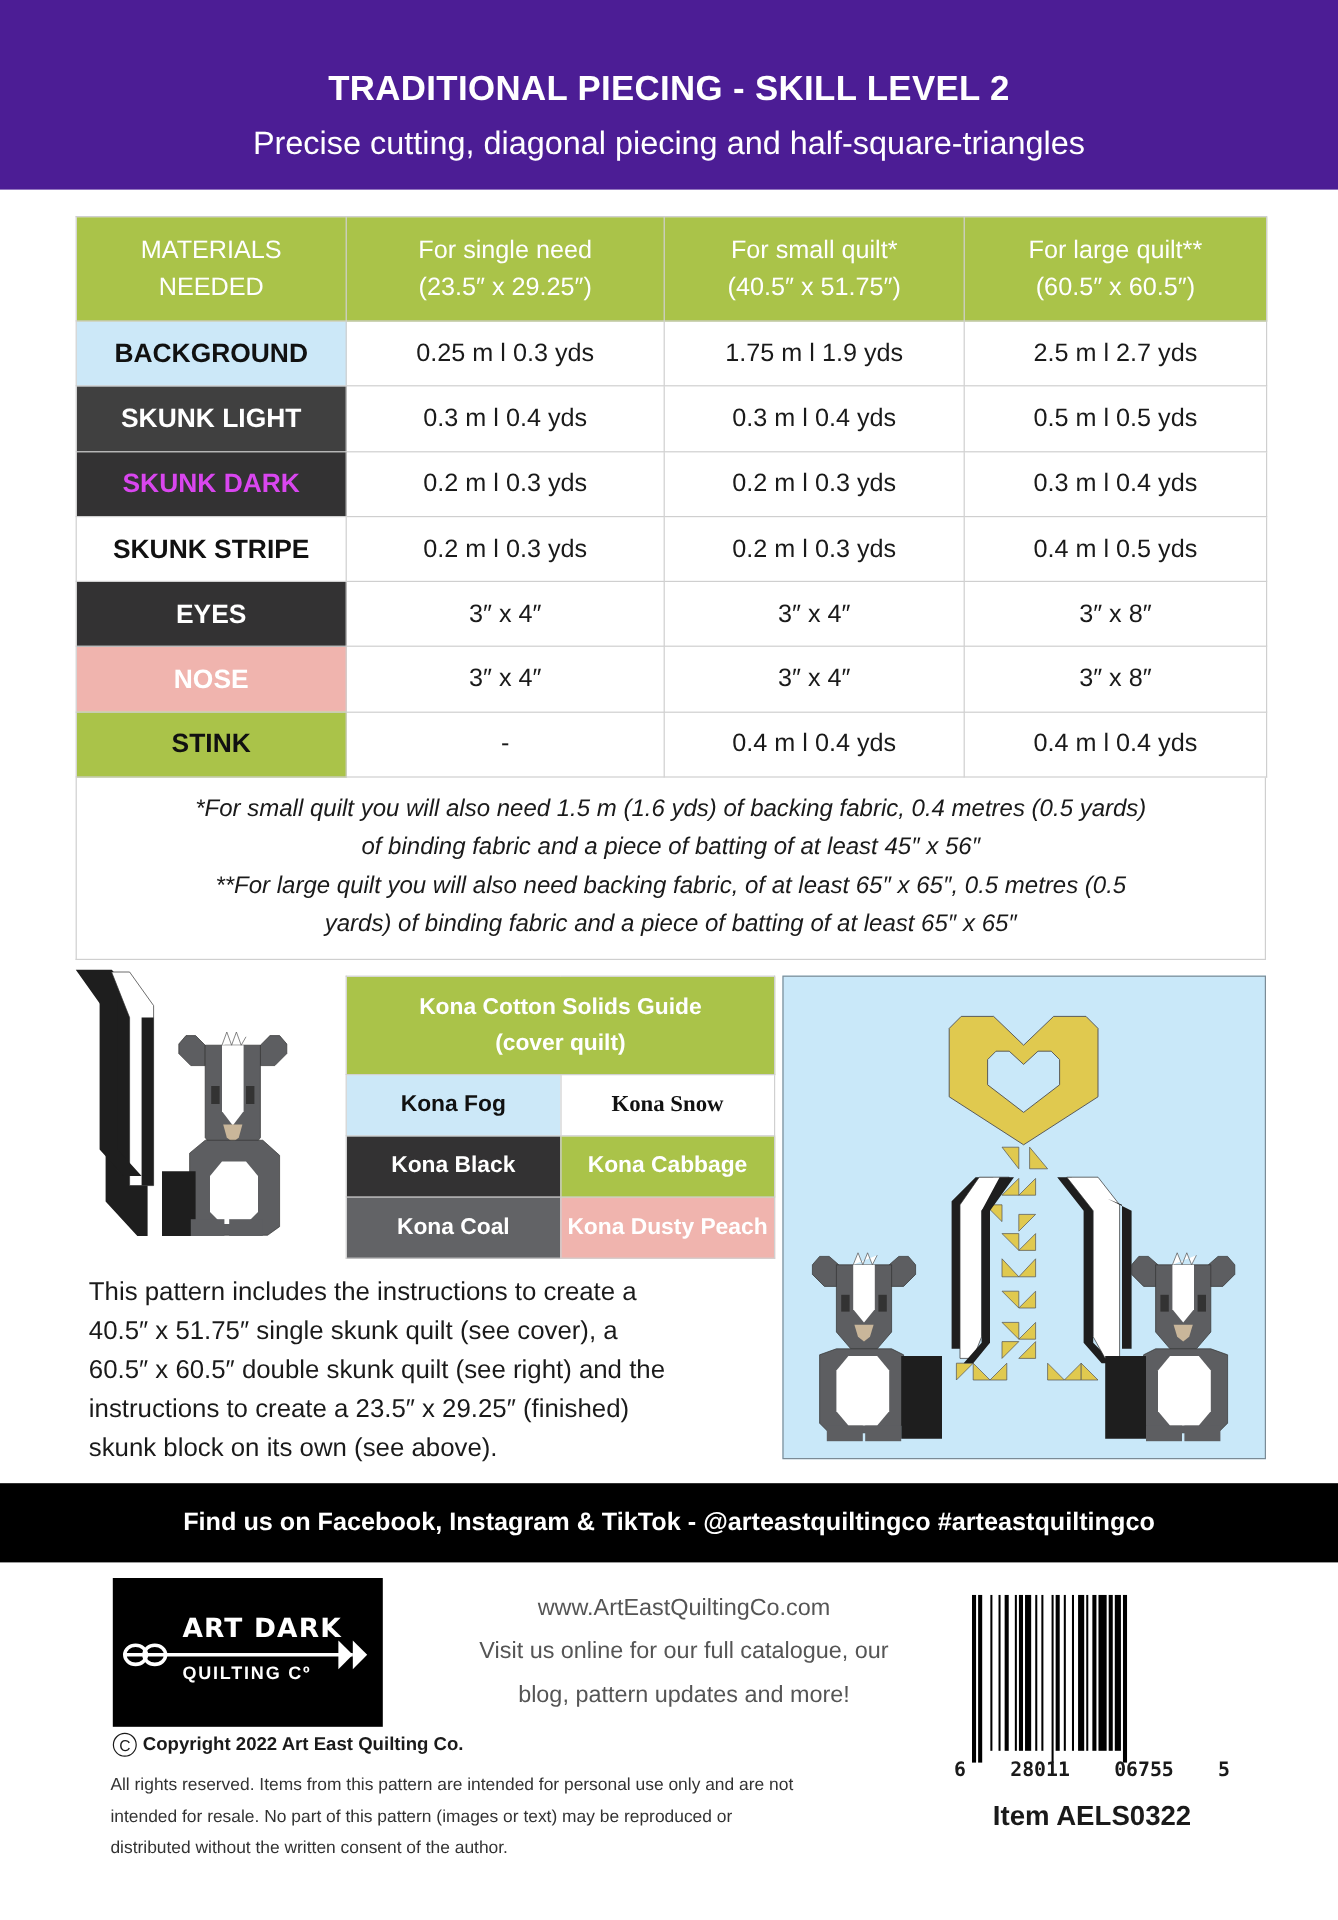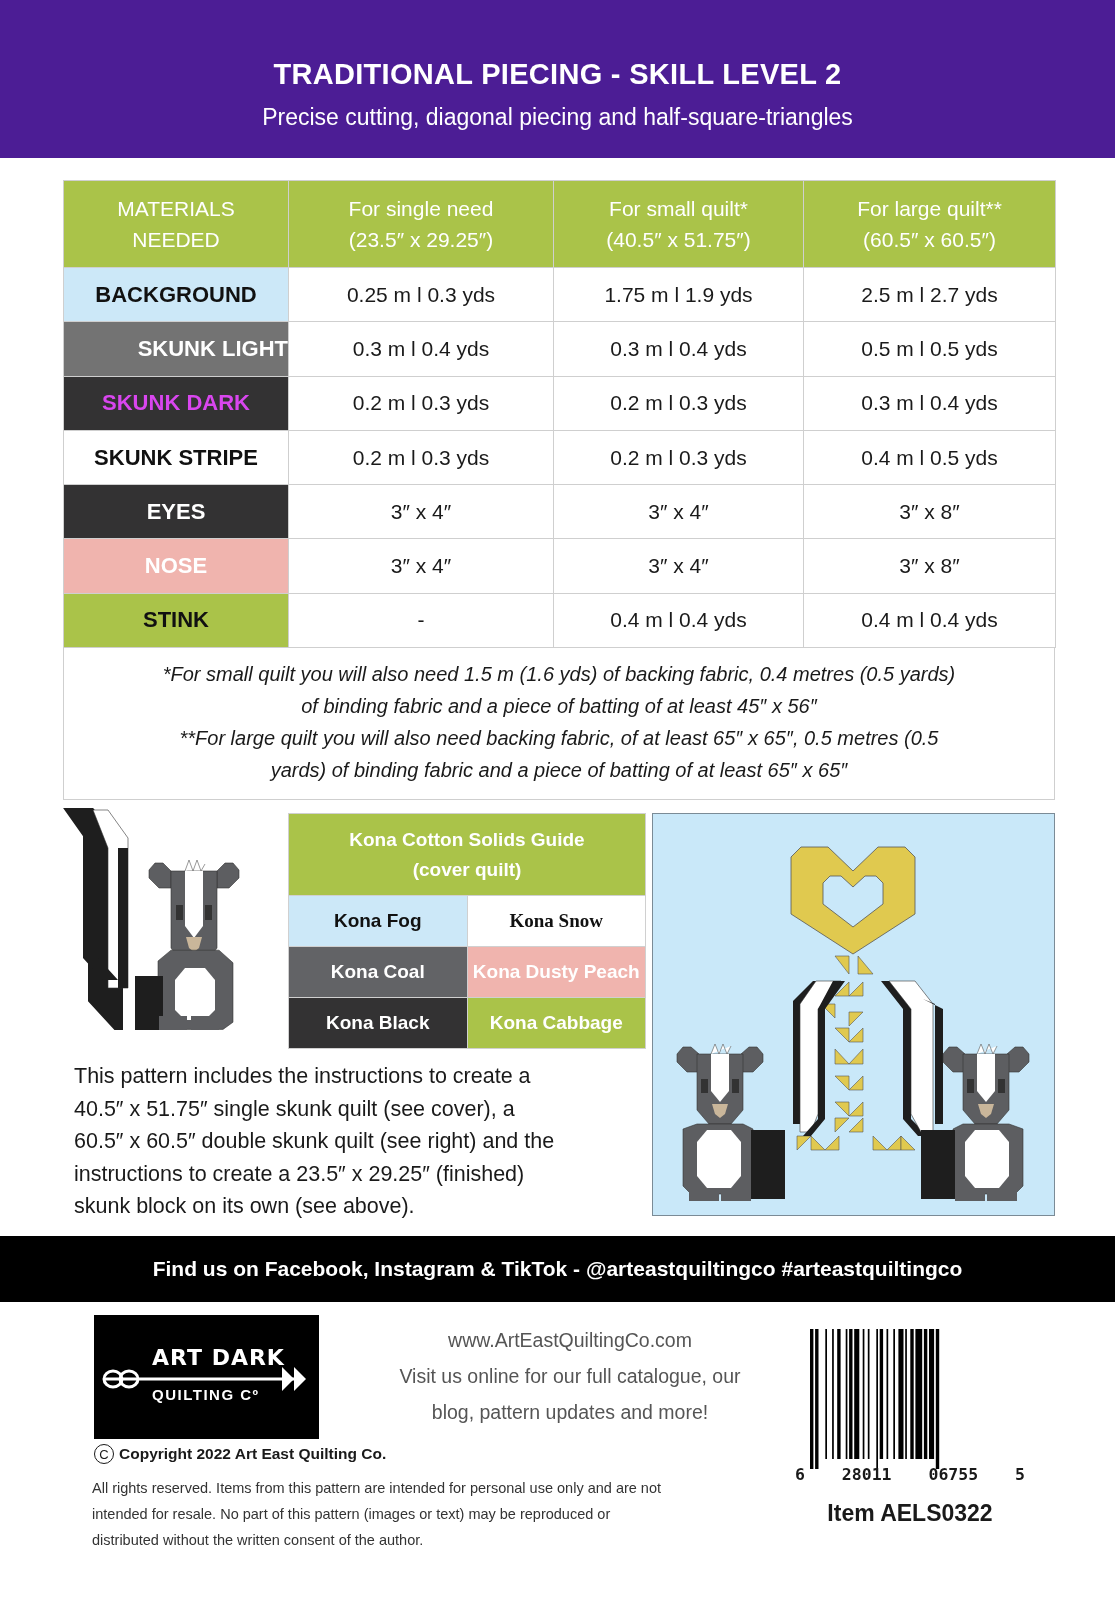--- a/index.html
+++ b/index.html
@@ -1,21 +1,21 @@
 <!DOCTYPE html>
 <html><head>
 <meta charset="utf-8">
 <style>
   * { box-sizing: border-box; margin: 0; padding: 0; }
   html, body { width: 1115px; height: 1600px; background: #ffffff; overflow: hidden; }
   body { font-family: "Liberation Sans", "DejaVu Sans", sans-serif; color: #1a1a1a; position: relative; }
 
   .top-banner { position: absolute; left: 0; top: 0; width: 1115px; height: 158px; background: #4c1d95; color: #fff; text-align: center; }
   .top-banner .title { position: absolute; top: 58px; left: 0; width: 100%; font-size: 29px; font-weight: bold; letter-spacing: 0.3px; }
-  .top-banner .subtitle { position: absolute; top: 104px; left: 0; width: 100%; font-size: 23px; }
+  .top-banner .subtitle { position: absolute; top: 104px; left: 0; width: 100%; font-size: 27px; }
 
   .materials { position: absolute; left: 63px; top: 180px; width: 992px; border-collapse: collapse; table-layout: fixed; }
   .materials th, .materials td { border: 1px solid #cfcfcf; text-align: center; vertical-align: middle; }
   .materials th { background: #aac349; color: #fff; font-weight: normal; font-size: 21px; line-height: 31px; height: 87px; }
   .materials td { height: 54.3px; font-size: 21px; }
   .materials td.label { font-weight: bold; font-size: 22px; }
   .materials col.c0 { width: 225px; } .materials col.c1 { width: 265px; } .materials col.c2 { width: 250px; } .materials col.c3 { width: 252px; }
 
   .notes { position: absolute; left: 63px; top: 648px; width: 992px; height: 152px; border: 1px solid #cfcfcf; border-top: none; text-align: center; font-style: italic; font-size: 20px; line-height: 32px; padding-top: 10px; }
 
@@ -69,21 +69,21 @@
     </tr>
   </thead>
   <tbody id="materials-body">
       <tr>
     <td class="label" style="background: rgb(204, 232, 248); color: rgb(17, 17, 17);">BACKGROUND</td>
     <td>0.25 m l 0.3 yds</td>
     <td>1.75 m l 1.9 yds</td>
     <td>2.5 m l 2.7 yds</td>
   </tr>
       <tr>
-    <td class="label" style="background: #737373; color: rgb(255, 255, 255); text-align: right;">SKUNK LIGHT</td>
+    <td class="label" style="background: #404040; color: rgb(255, 255, 255);">SKUNK LIGHT</td>
     <td>0.3 m l 0.4 yds</td>
     <td>0.3 m l 0.4 yds</td>
     <td>0.5 m l 0.5 yds</td>
   </tr>
       <tr>
     <td class="label" style="background: rgb(51, 50, 51); color: #d946ef;">SKUNK DARK</td>
     <td>0.2 m l 0.3 yds</td>
     <td>0.2 m l 0.3 yds</td>
     <td>0.3 m l 0.4 yds</td>
   </tr>
@@ -155,26 +155,26 @@
       <tr>
     <td class="kona-head" colspan="2">
       <span>Kona Cotton Solids Guide</span><br><span>(cover quilt)</span>
     </td>
   </tr>
   <tr>
     <td style="background: rgb(204, 232, 248); color: rgb(17, 17, 17);">Kona Fog</td>
     <td style="background: rgb(255, 255, 255); color: rgb(17, 17, 17); font-family: Liberation Serif, serif;">Kona Snow</td>
   </tr>
   <tr>
+    <td style="background: rgb(51, 50, 51); color: rgb(255, 255, 255);">Kona Black</td>
+    <td style="background: rgb(170, 195, 73); color: rgb(255, 255, 255);">Kona Cabbage</td>
+  </tr>
+  <tr>
     <td style="background: rgb(98, 99, 102); color: rgb(255, 255, 255);">Kona Coal</td>
     <td style="background: rgb(240, 180, 174); color: rgb(255, 255, 255);">Kona Dusty Peach</td>
-  </tr>
-  <tr>
-    <td style="background: rgb(51, 50, 51); color: rgb(255, 255, 255);">Kona Black</td>
-    <td style="background: rgb(170, 195, 73); color: rgb(255, 255, 255);">Kona Cabbage</td>
   </tr>
 </tbody>
   </table>
 
 <div class="description">
   <div>This pattern includes the instructions to create a</div>
   <div>40.5″ x 51.75″ single skunk quilt (see cover), a</div>
   <div>60.5″ x 60.5″ double skunk quilt (see right) and the</div>
   <div>instructions to create a 23.5″ x 29.25″ (finished)</div>
   <div>skunk block on its own (see above).</div>

